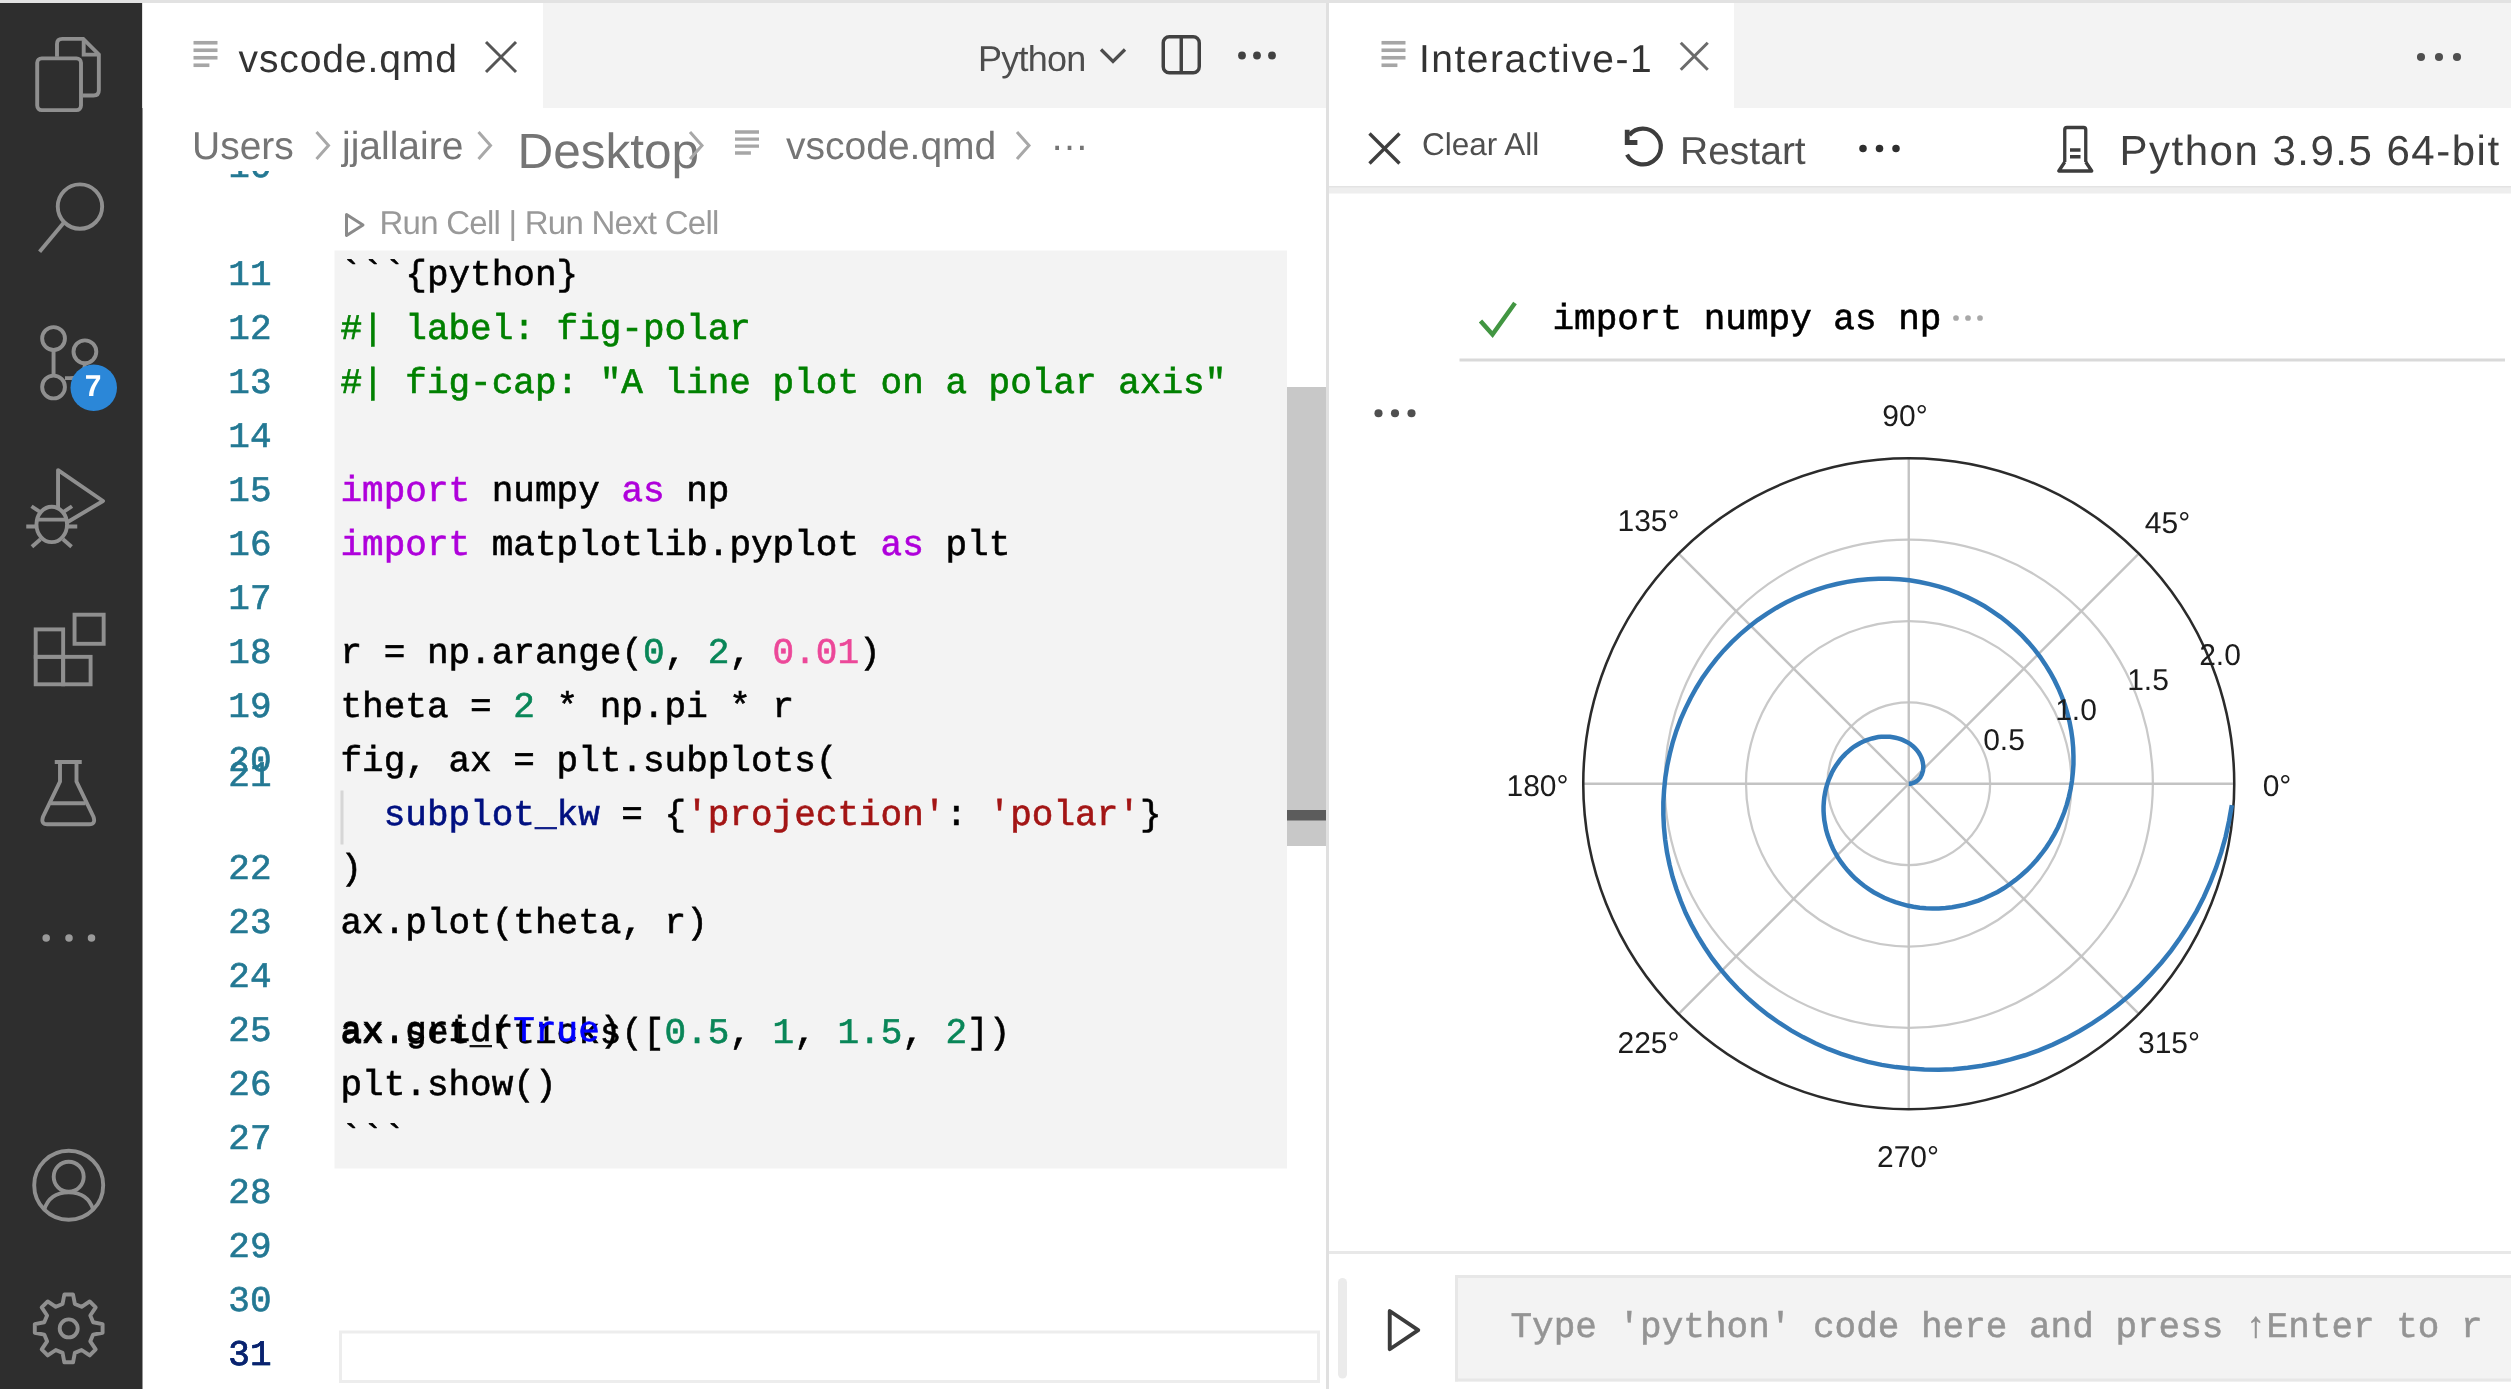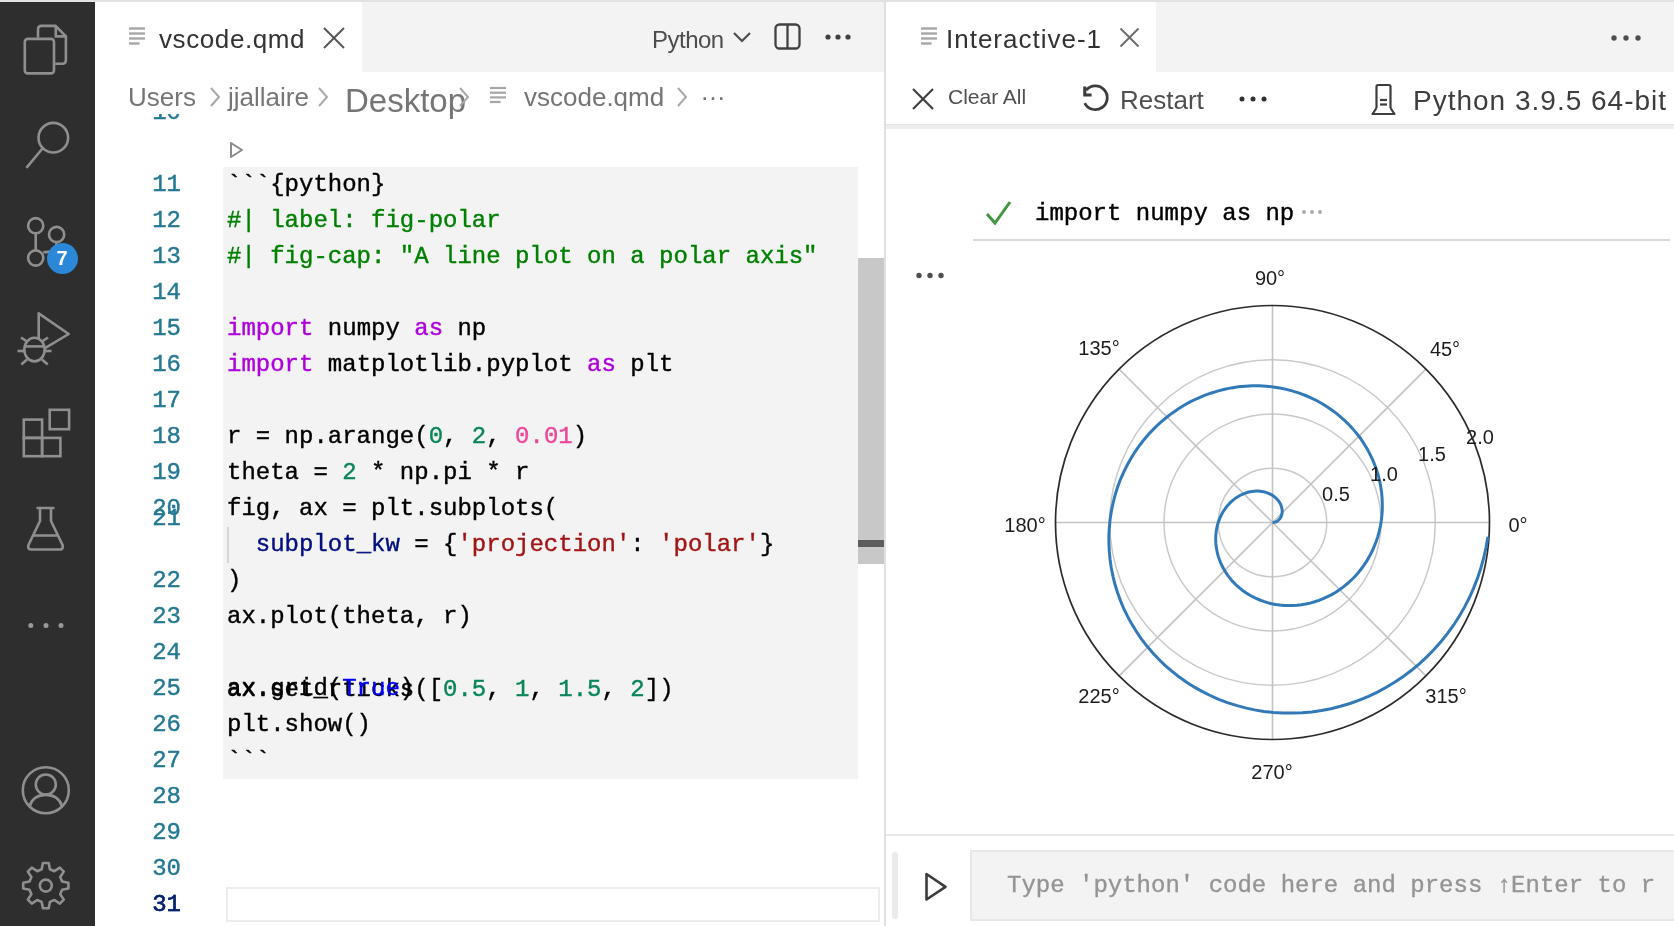--- a/index.html
+++ b/index.html
@@ -123,20 +123,21 @@
 <div class="abs" style="left:95px;top:114px;width:789px;height:812px;overflow:hidden">
  <div class="abs" style="left:-95px;top:-114px;width:1674px;height:926px">
 
   <div class="abs" style="left:223px;top:167px;width:635px;height:612px;background:#f3f3f3"></div>
 
   <div class="ln" style="top:95px">10</div>
 
   <svg class="abs" style="left:229px;top:141px" width="16" height="18" viewBox="0 0 16 18" fill="none" stroke="#8a8a8a" stroke-width="2">
     <path d="M2,2 L13,9 L2,16 Z" stroke-linejoin="round"></path>
   </svg>
+  <div class="abs" style="left:253px;top:131px;height:36px;line-height:36px;font-size:22px;letter-spacing:-0.5px;color:#999">Run Cell | Run Next Cell</div>
 
   <div class="abs" style="left:227px;top:527px;width:1.6px;height:36px;background:#d6d6d6"></div>
   <div class="ln" style="top:167px">11</div>
 <div class="cl" style="top:167px">```{python}</div>
 <div class="ln" style="top:203px">12</div>
 <div class="cl" style="top:203px"><span style="color:#008000">#| label: fig-polar</span></div>
 <div class="ln" style="top:239px">13</div>
 <div class="cl" style="top:239px"><span style="color:#008000">#| fig-cap: "A line plot on a polar axis"</span></div>
 <div class="ln" style="top:275px">14</div>
 <div class="ln" style="top:311px">15</div>

